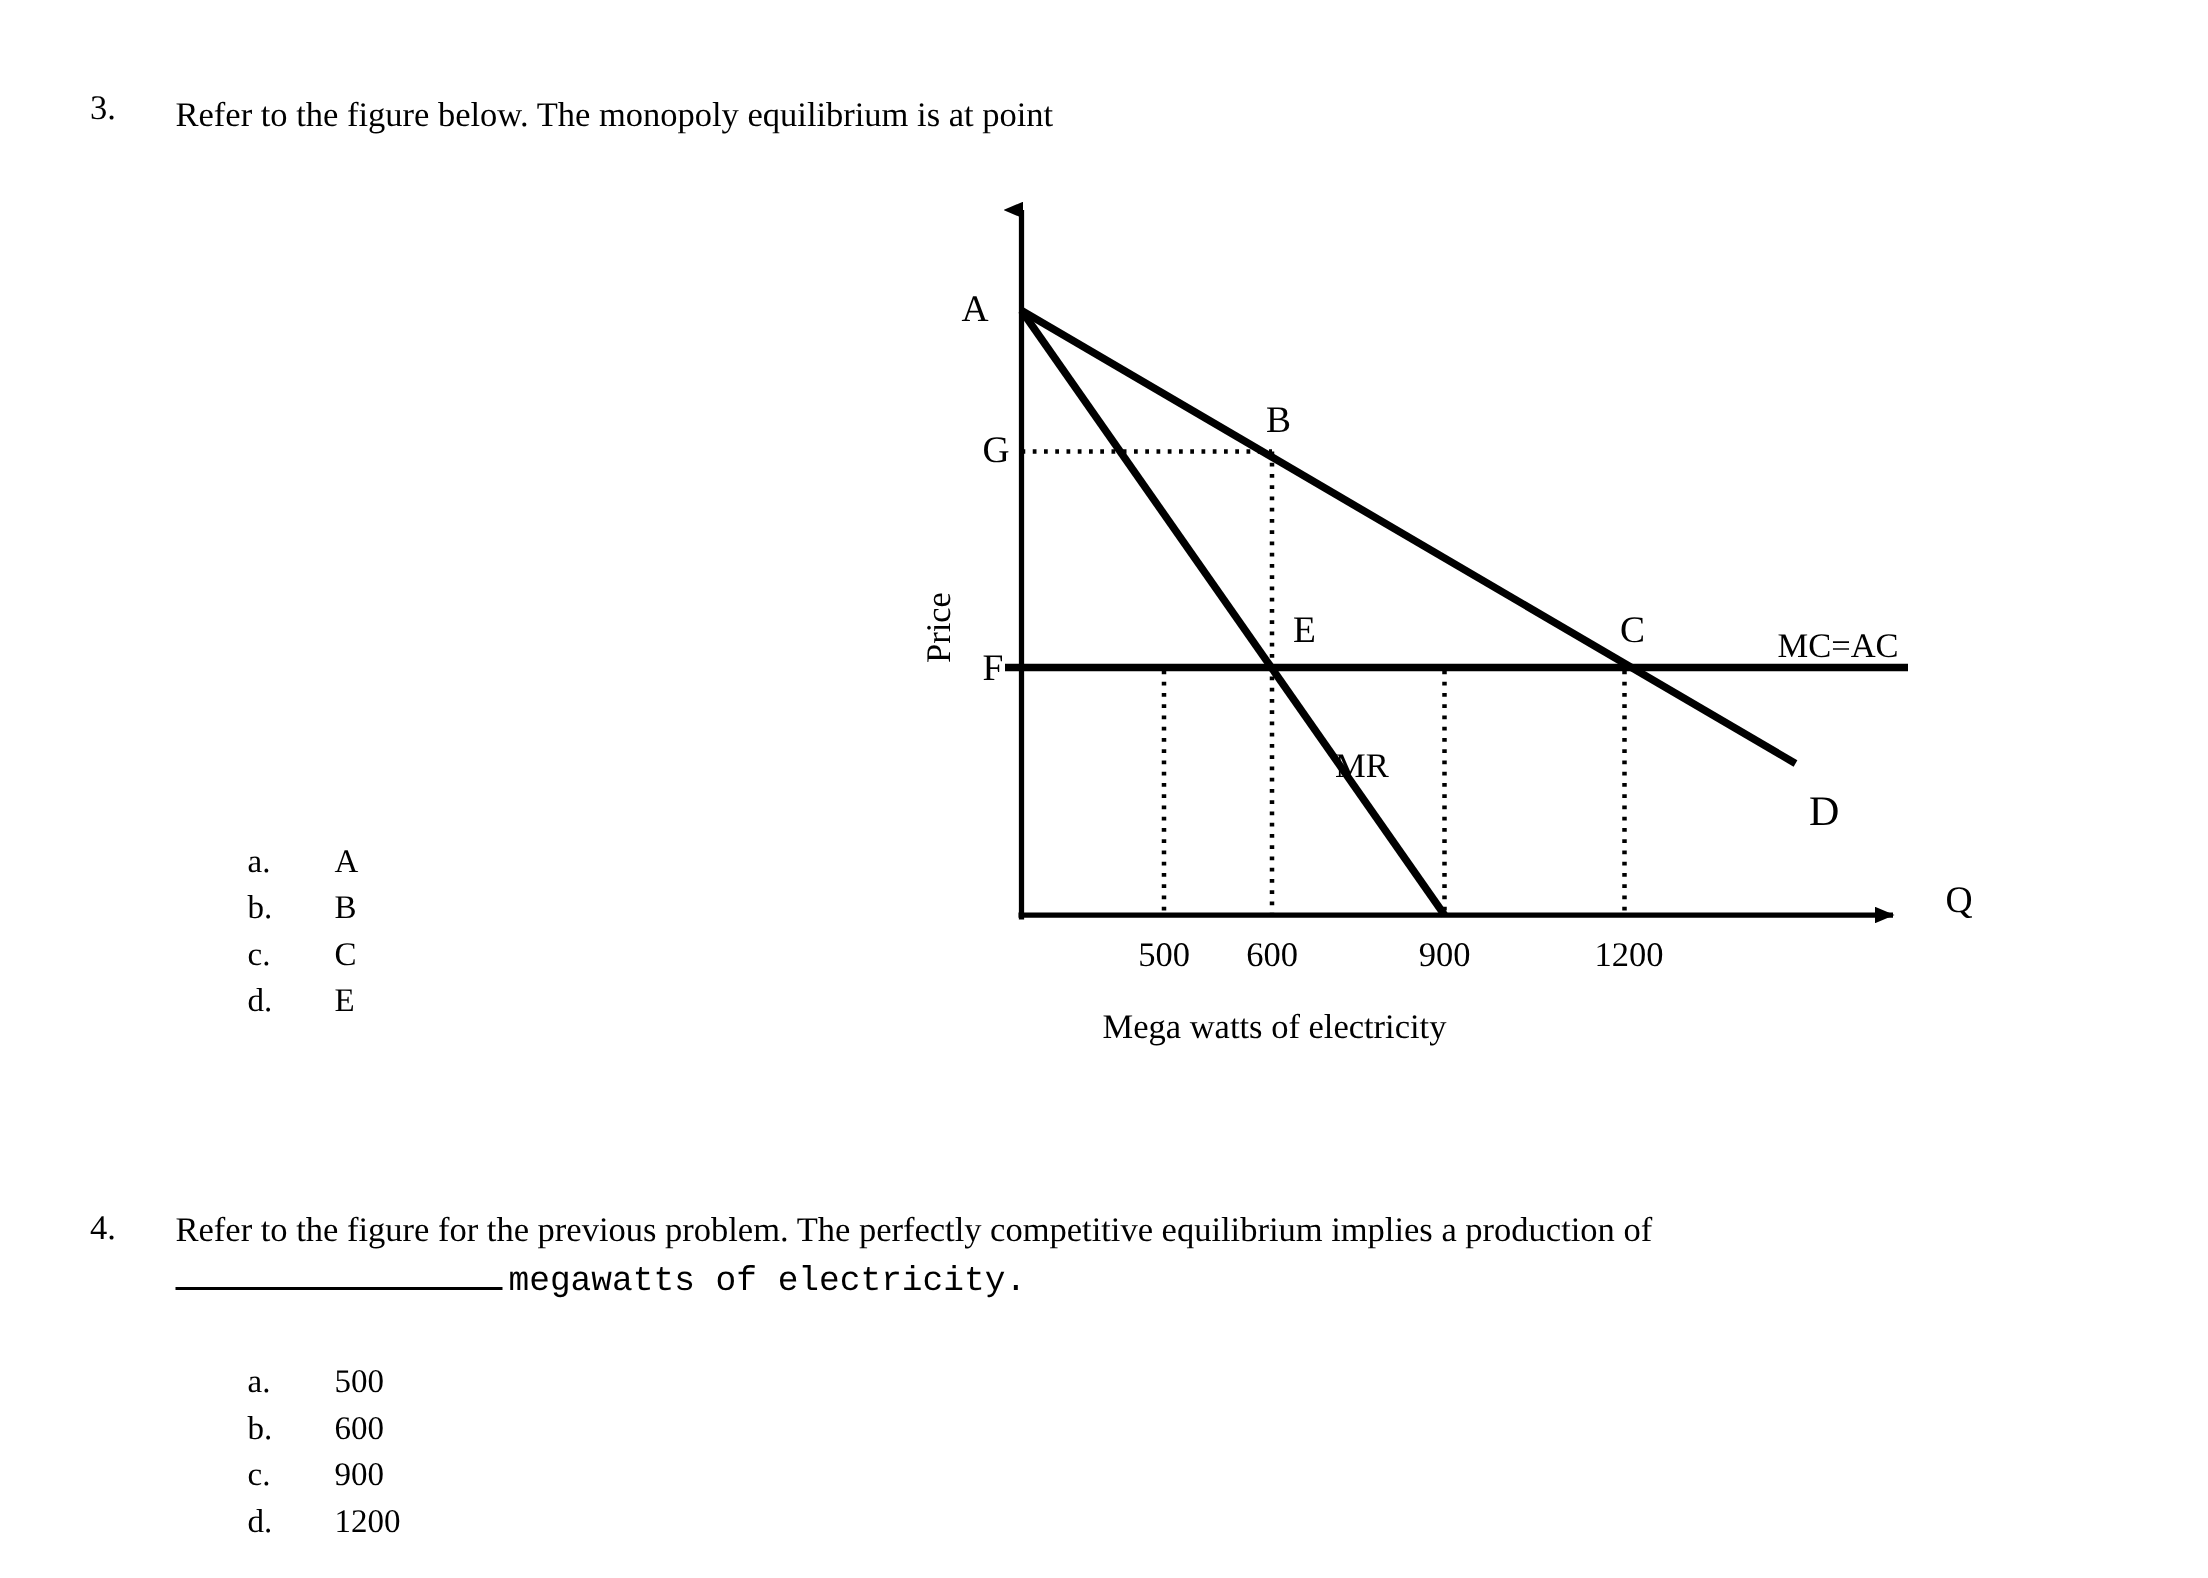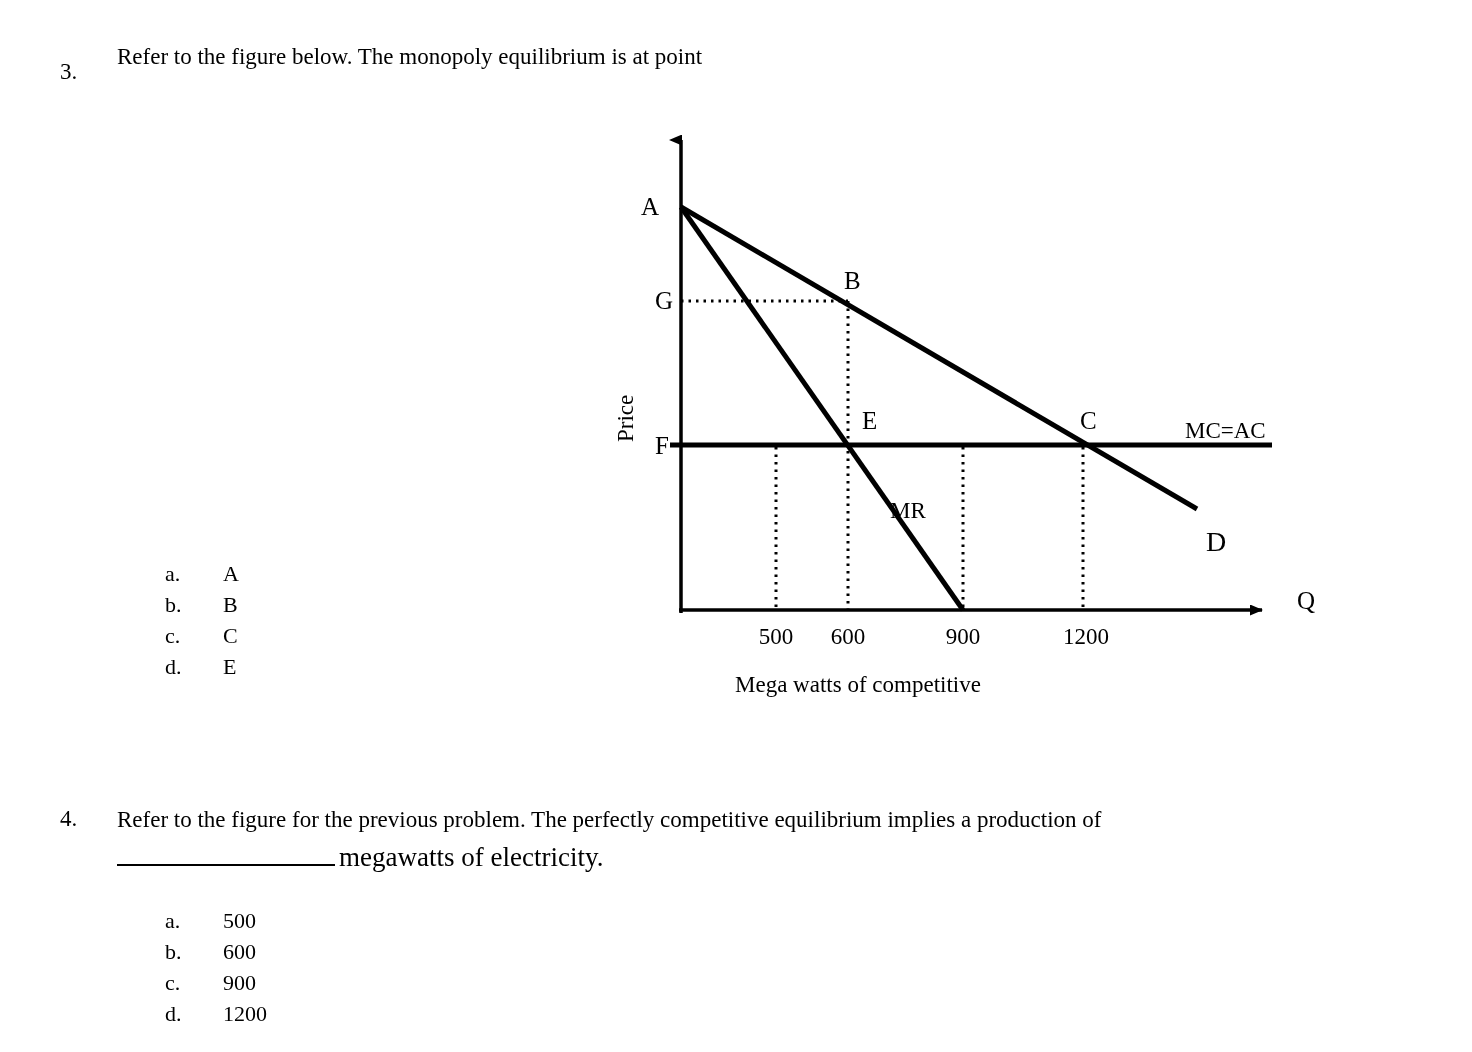--- a/index.html
+++ b/index.html
@@ -22,23 +22,24 @@
     line-height: 1.25;
   }
   .q-text {
     position: absolute;
     font-size: 23px;
     line-height: 1.3;
     white-space: nowrap;
   }
   .q-text-2 {
     position: absolute;
-    font-size: 27px;
+    font-size: 23px;
     line-height: 1.3;
     white-space: nowrap;
+    font-family: Liberation Mono, monospace;
   }
   .blank-line {
     display: inline-block;
     width: 218px;
     border-bottom: 2px solid #000;
     height: 16px;
     margin-right: 4px;
   }
   .choices { position: absolute; }
   .choice-row {
@@ -82,21 +83,21 @@
     font-size: 23px;
     white-space: nowrap;
     text-align: center;
   }
 </style>
 </head>
 <body>
 
 <div class="q-block">
   <div class="q-num" style="left:60px; top:58px;">3.</div>
-  <div class="q-text" style="left:117px; top:42px;">Refer to the figure below.  The monopoly equilibrium is at point</div>
+  <div class="q-text" style="left:117px; top:62px;">Refer to the figure below.  The monopoly equilibrium is at point</div>
 </div>
 
 <div class="choices" style="left:165px; top:558px;">
   <div class="choice-row">
     <span class="choice-key">a.</span>
     <span class="choice-val">A</span>
   </div>
   <div class="choice-row">
     <span class="choice-key">b.</span>
     <span class="choice-val">B</span>
@@ -160,21 +161,21 @@
   <div class="fig-label small" style="left:890px; top:499px;">MR</div>
 
   <div class="fig-label small" style="left:1161px; top:419px;margin-left:24px;">MC=AC</div>
 
   <div class="fig-label" style="left:1206px; top:528px; font-size:28px;">D</div>
 
   <div class="fig-label" style="left:1297px; top:588px;">Q</div>
 
   <div class="y-axis-title" style="left:613px; top:442px;">Price</div>
 
-  <div class="axis-title" style="left:735px; top:672px;">Mega watts of competitive</div>
+  <div class="axis-title" style="left:735px; top:672px;">Mega watts of electricity</div>
 
   <div class="tick-label" style="left:746px; top:624px; width:60px;">500</div>
   <div class="tick-label" style="left:818px; top:624px; width:60px;">600</div>
   <div class="tick-label" style="left:933px; top:624px; width:60px;">900</div>
   <div class="tick-label" style="left:1052px; top:624px; width:68px;">1200</div>
 </div>
 
 <div class="q-block">
   <div class="q-num" style="left:60px; top:805px;">4.</div>
   <div class="q-text" style="left:117px; top:805px;">Refer to the figure for the previous problem.  The perfectly competitive equilibrium implies a production of</div>

